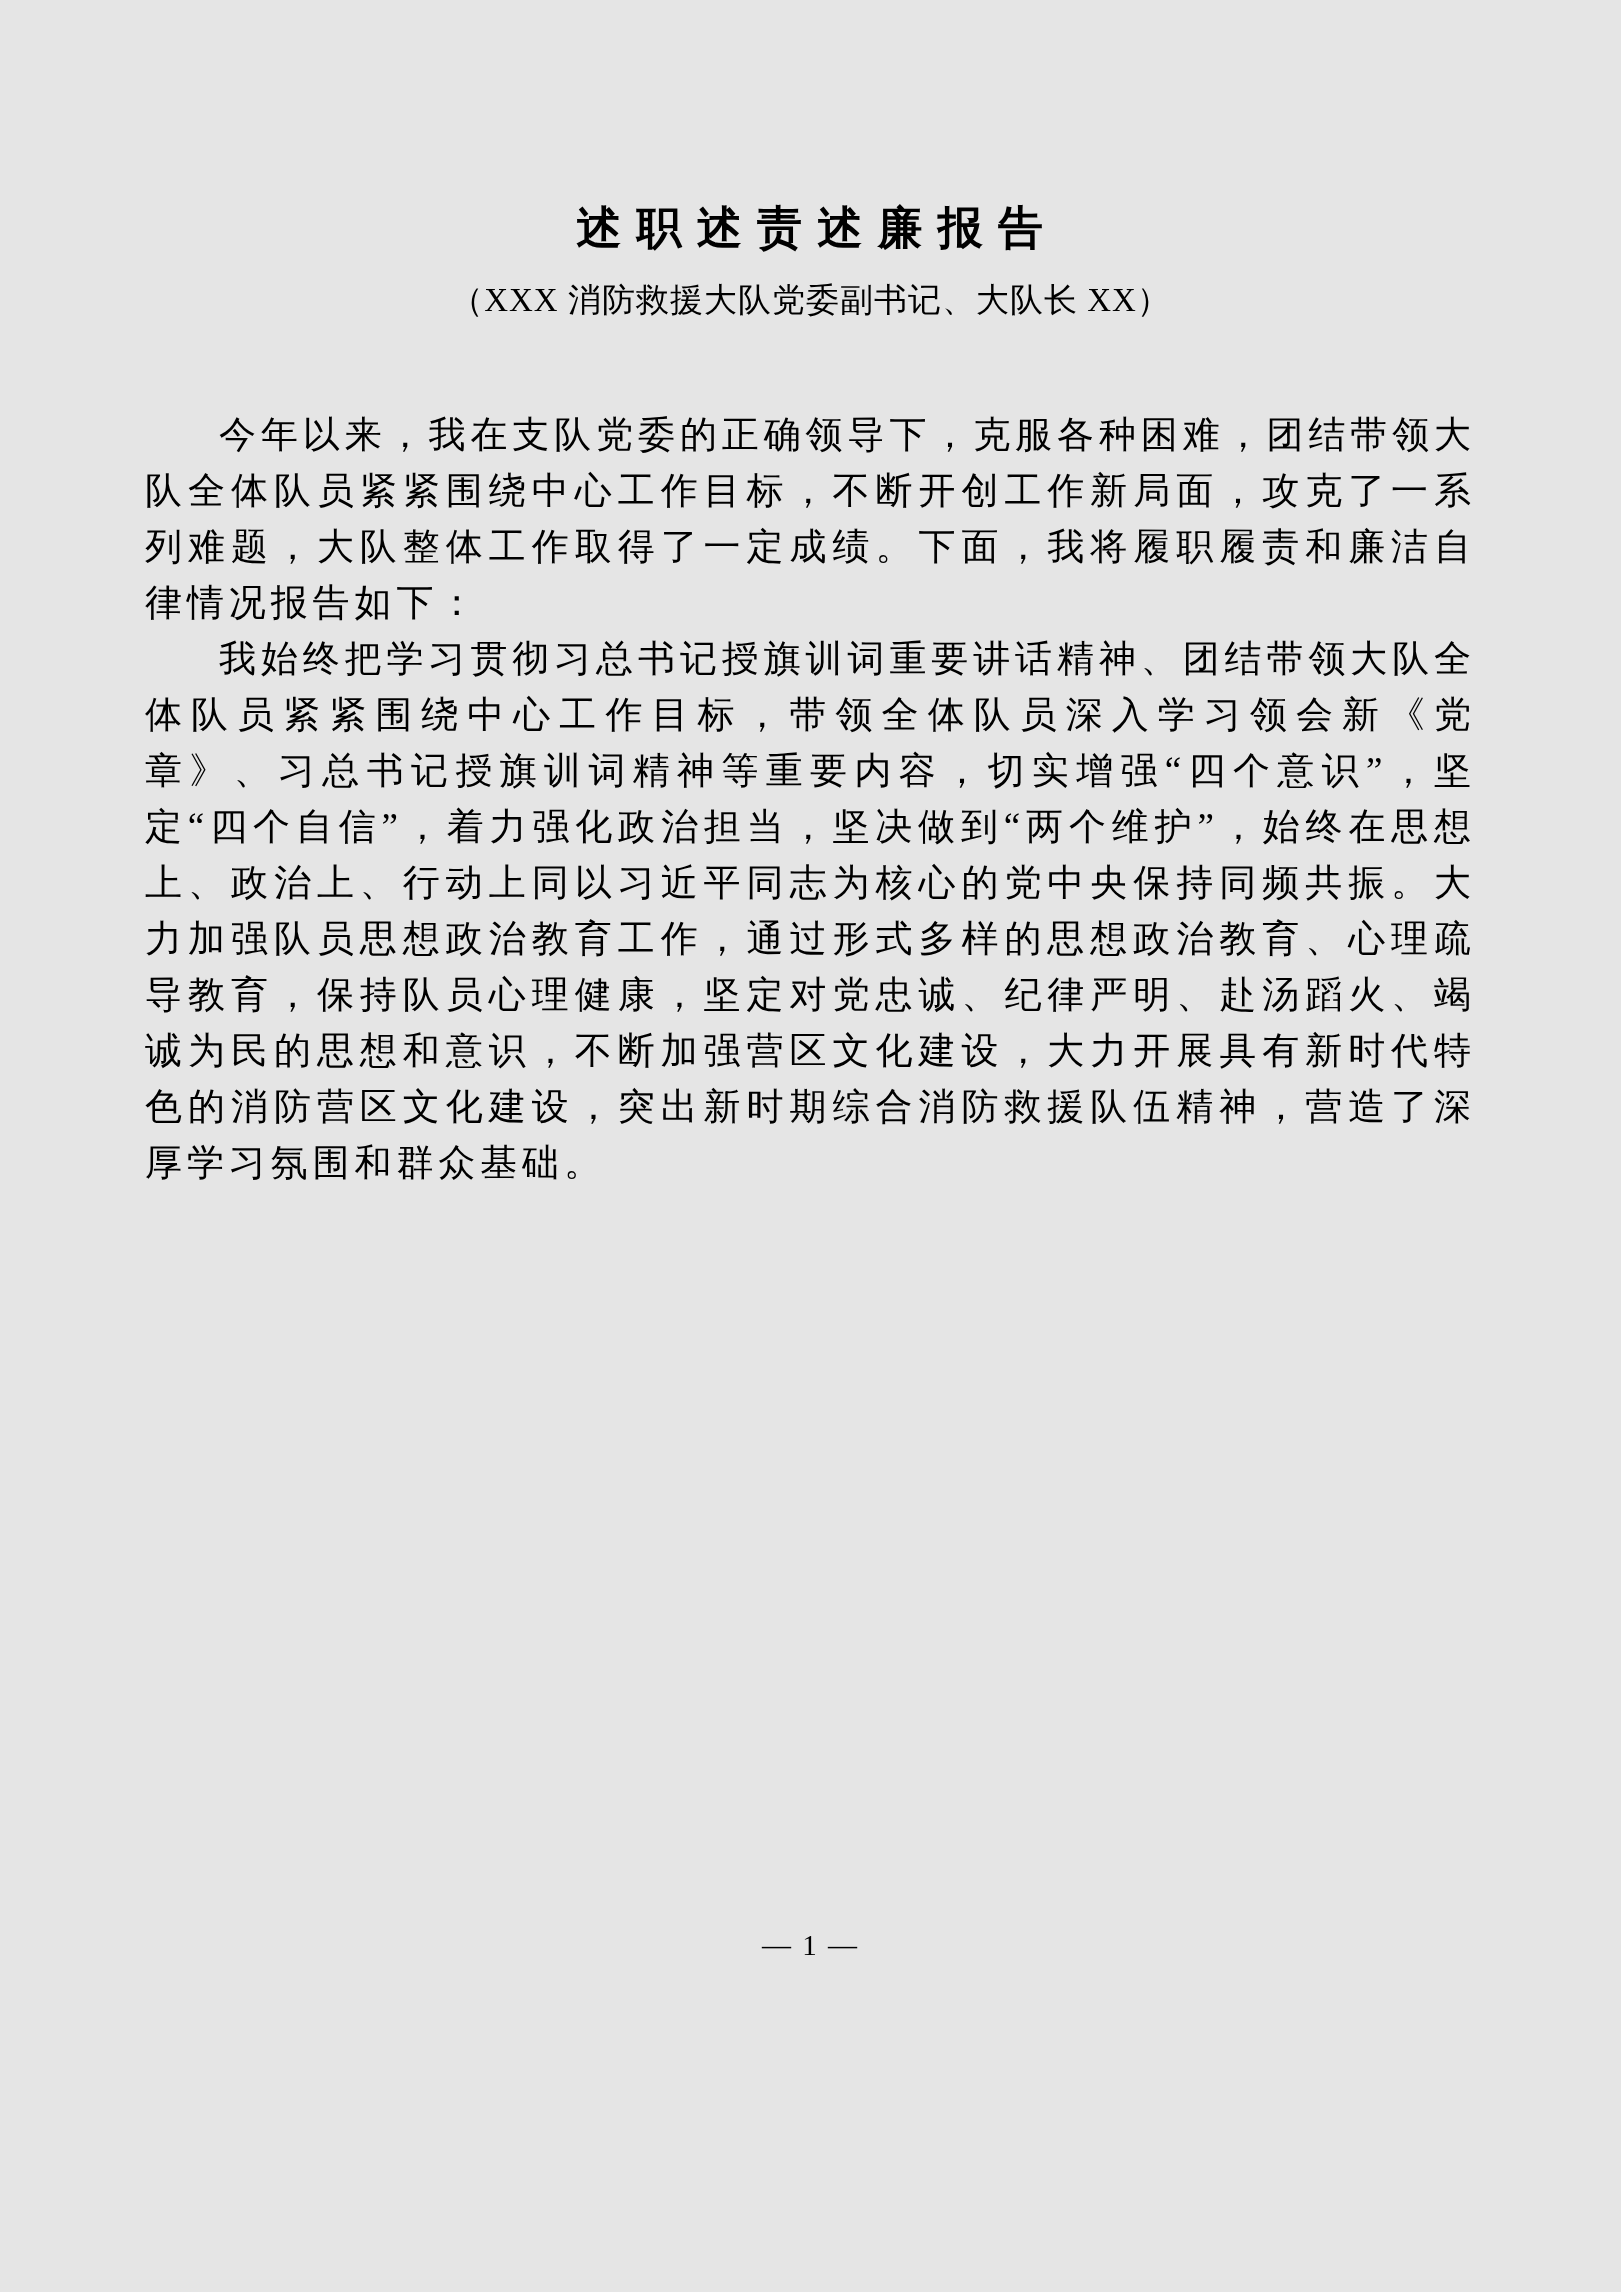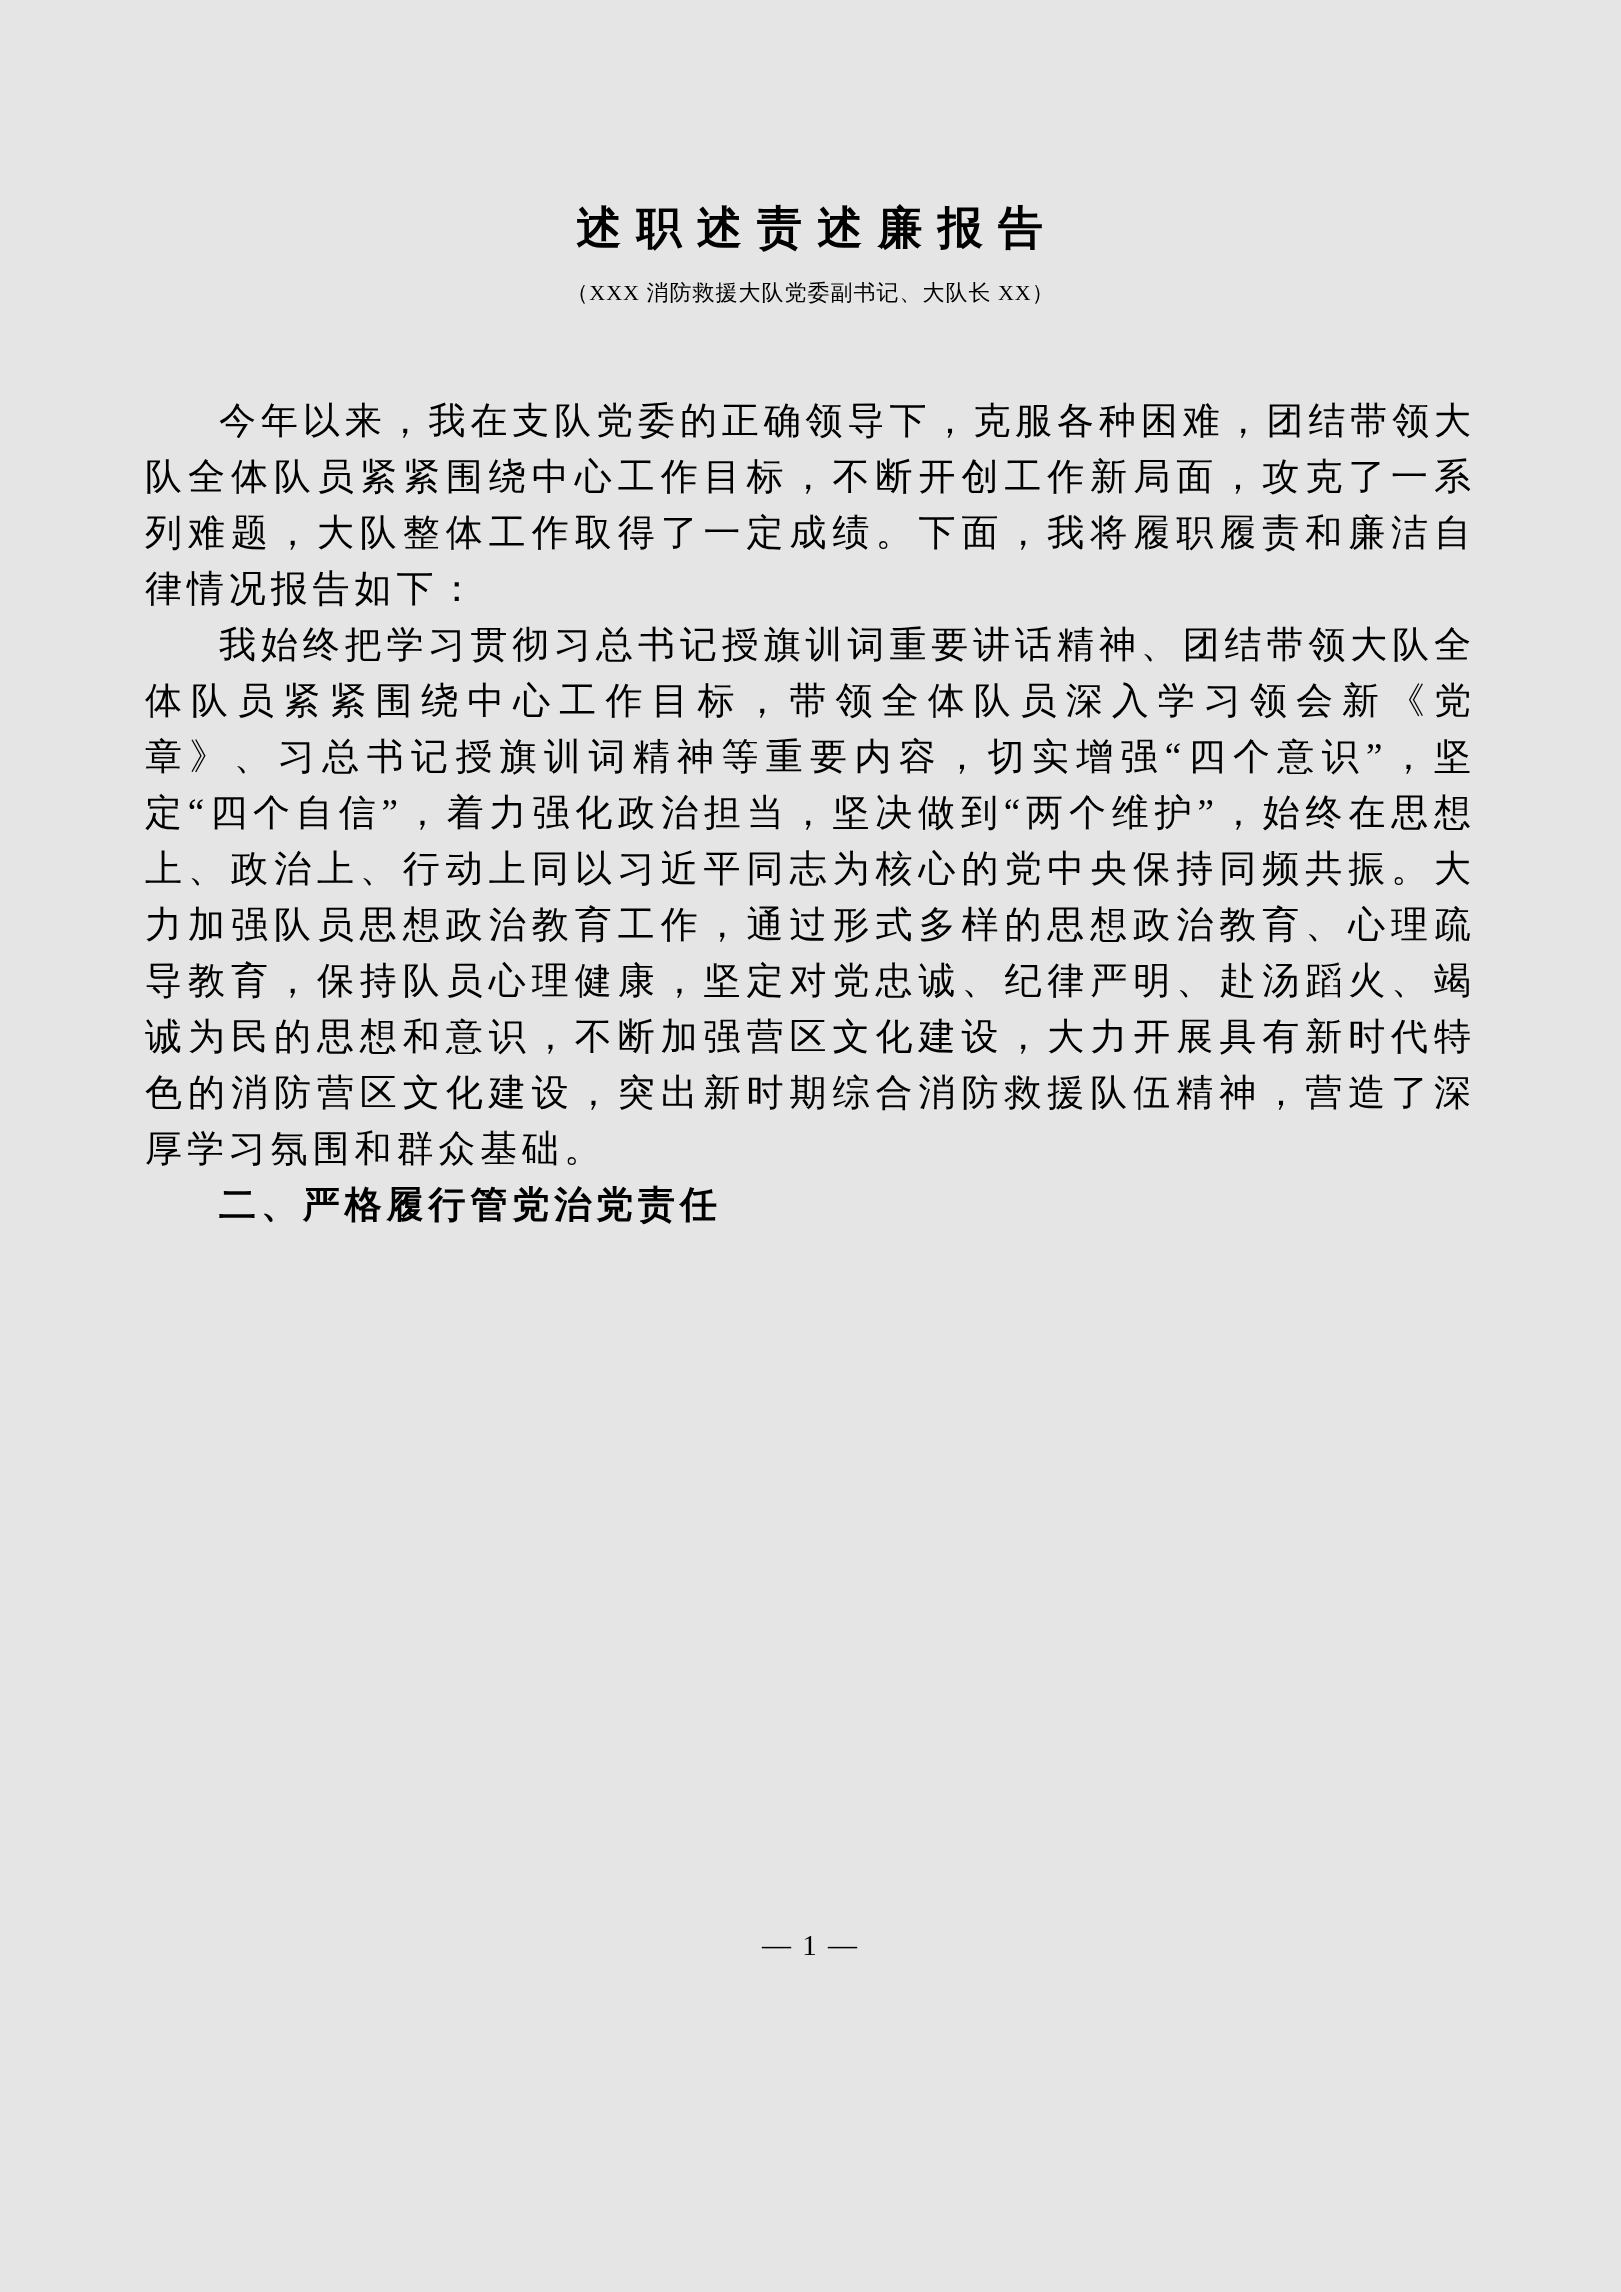--- a/index.html
+++ b/index.html
@@ -29,21 +29,21 @@
   .doc-title {
     text-align: center;
     font-size: 45px;
     font-weight: bold;
     letter-spacing: 2px;
     line-height: 1.2;
   }
 
   .doc-subtitle {
     text-align: center;
-    font-size: 22px;
+    font-size: 33px;
     font-weight: 400;
     margin-top: 23.5px;
     letter-spacing: 1px;
     line-height: 1.3;
   }
 
   .doc-body {
     margin-top: 86px;
   }
 
@@ -81,20 +81,19 @@
 
     <div class="doc-subtitle">（XXX 消防救援大队党委副书记、大队长 XX）</div>
 
     <div class="doc-body">
 
       <p class="para">今年以来，我在支队党委的正确领导下，克服各种困难，团结带领大队全体队员紧紧围绕中心工作目标，不断开创工作新局面，攻克了一系列难题，大队整体工作取得了一定成绩。下面，我将履职履责和廉洁自律情况报告如下：</p>
 
 
       <p class="para">我始终把学习贯彻习总书记授旗训词重要讲话精神、团结带领大队全体队员紧紧围绕中心工作目标，带领全体队员深入学习领会新《党章》、习总书记授旗训词精神等重要内容，切实增强“四个意识”，坚定“四个自信”，着力强化政治担当，坚决做到“两个维护”，始终在思想上、政治上、行动上同以习近平同志为核心的党中央保持同频共振。大力加强队员思想政治教育工作，通过形式多样的思想政治教育、心理疏导教育，保持队员心理健康，坚定对党忠诚、纪律严明、赴汤蹈火、竭诚为民的思想和意识，不断加强营区文化建设，大力开展具有新时代特色的消防营区文化建设，突出新时期综合消防救援队伍精神，营造了深厚学习氛围和群众基础。</p>
 
-      <p class="para heading">二、严格履行管党治党责任</p>
 
     </div>
   </div>
 
   <div class="page-number">— 1 —</div>
 </div>
 
 
 </body></html>

